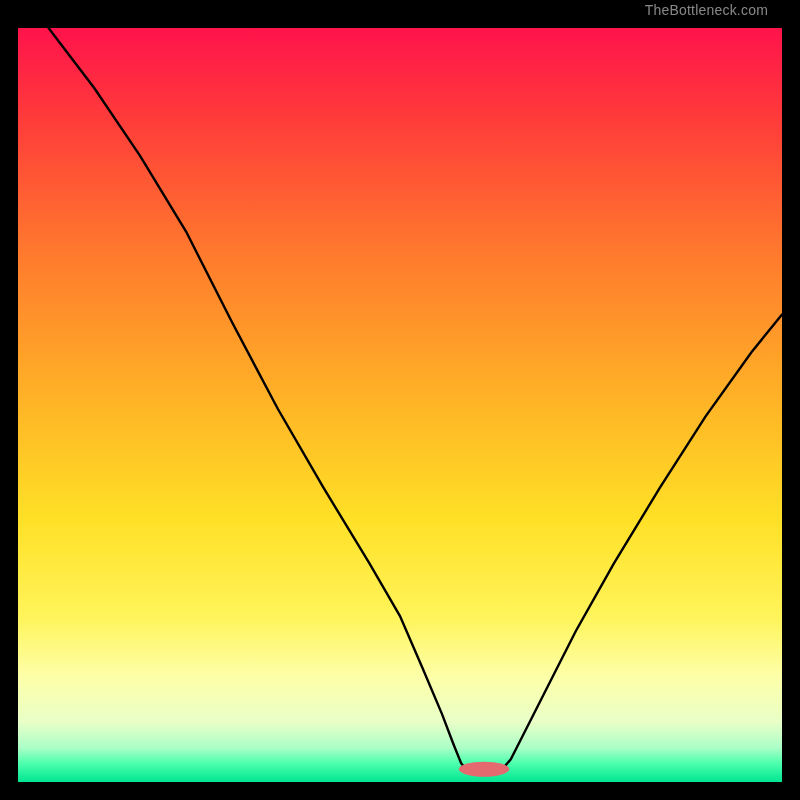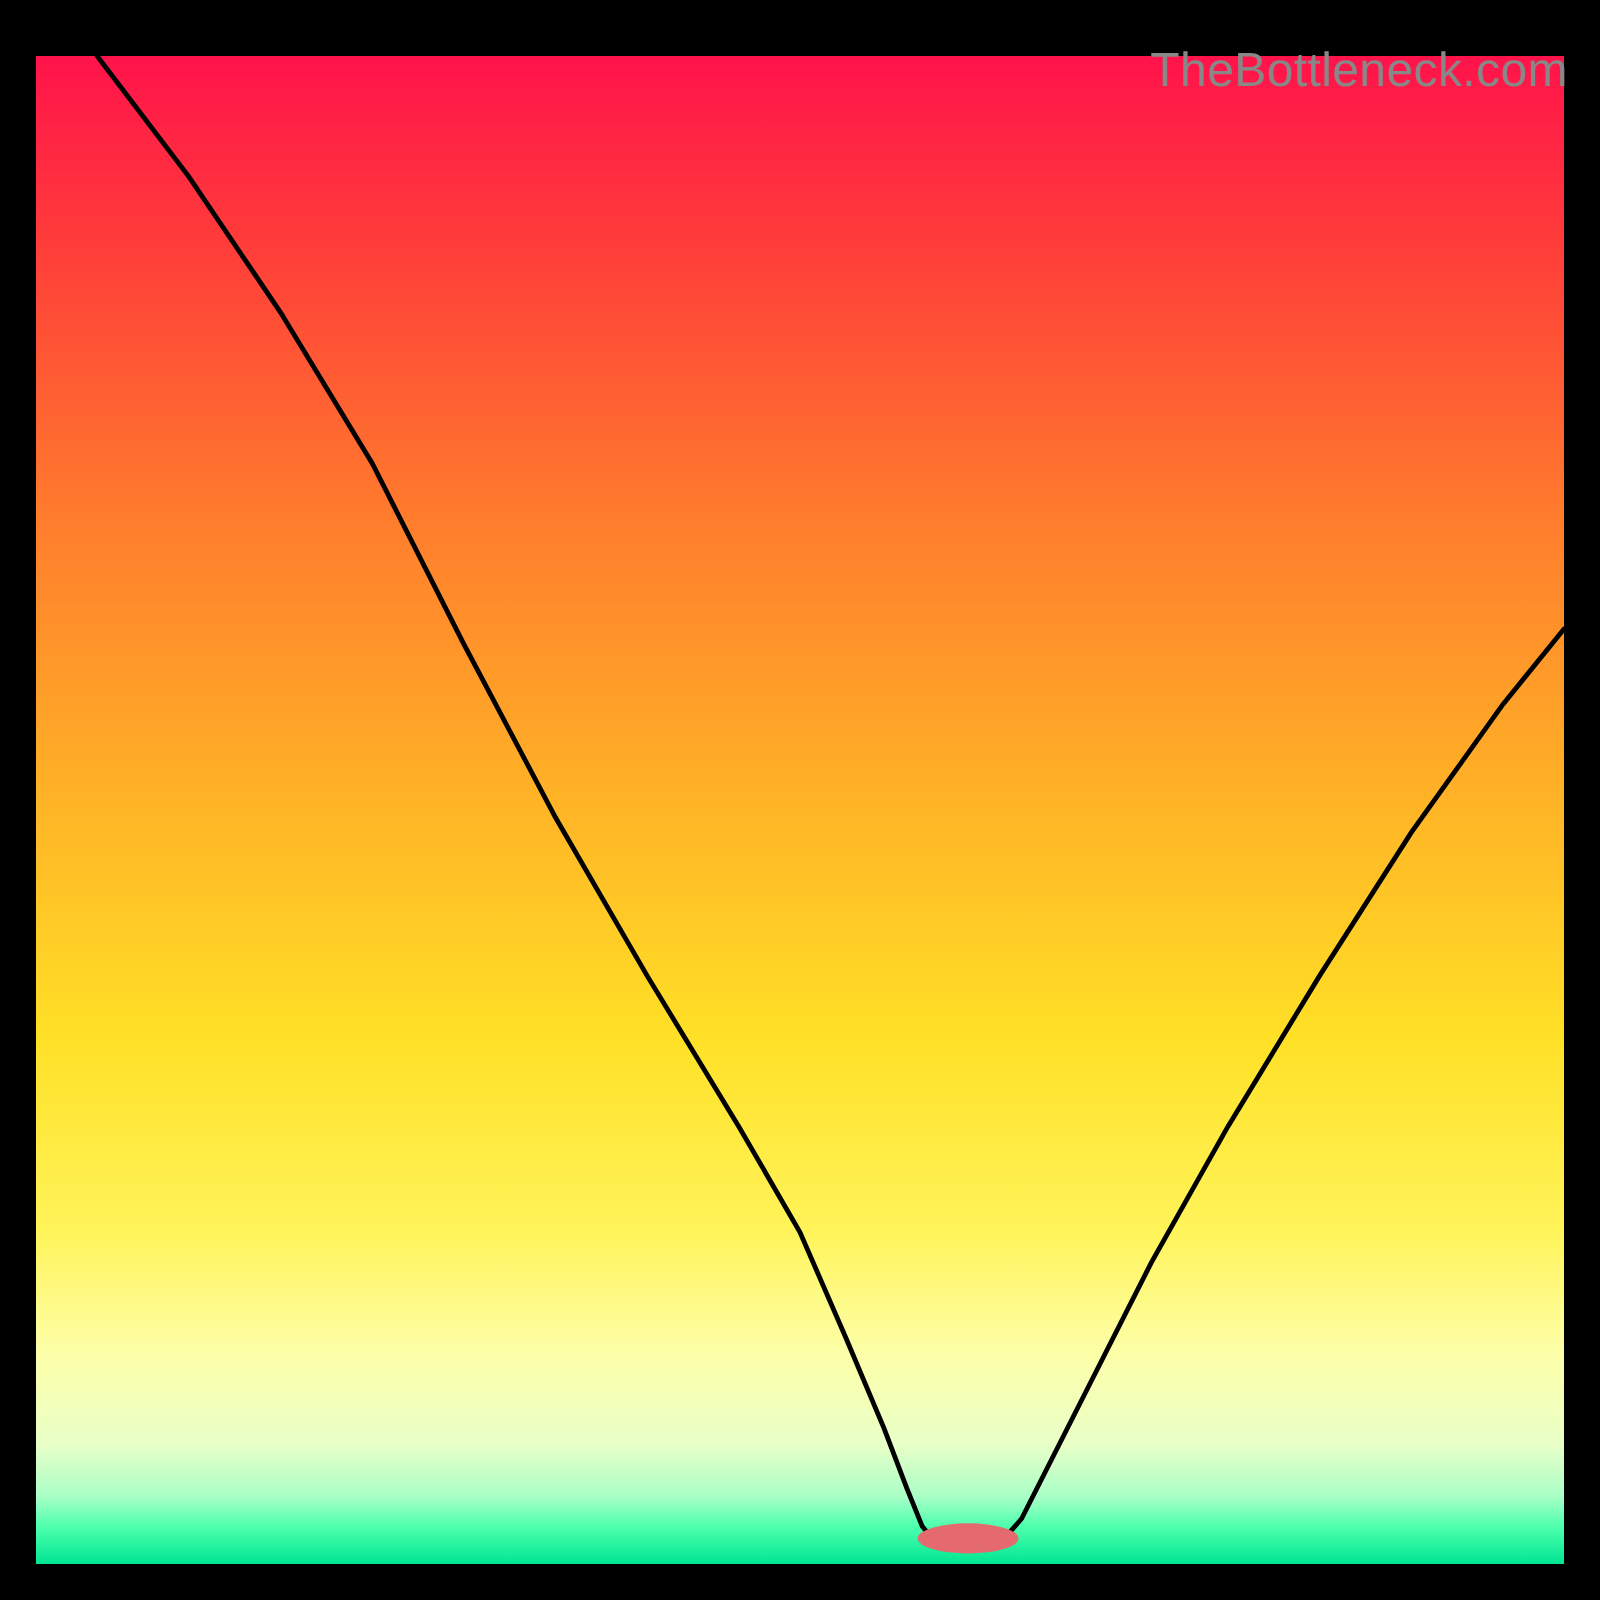--- a/index.html
+++ b/index.html
@@ -13,26 +13,25 @@
   }
   .wrap {
     position: relative;
     width: 800px;
     height: 800px;
     background: #000;
   }
   .attrib {
     position: absolute;
     top: 2px;
-    right: 16px;
+    right: 32px;
     color: #888;
-    font-size: 24px;
+    font-size: 14px;
     font-weight: 500;
     letter-spacing: 0.2px;
-    margin-top: 20px;
   }
   svg {
     position: absolute;
     left: 0;
     top: 0;
   }
 </style>
 </head>
 <body>
 <div class="wrap">

